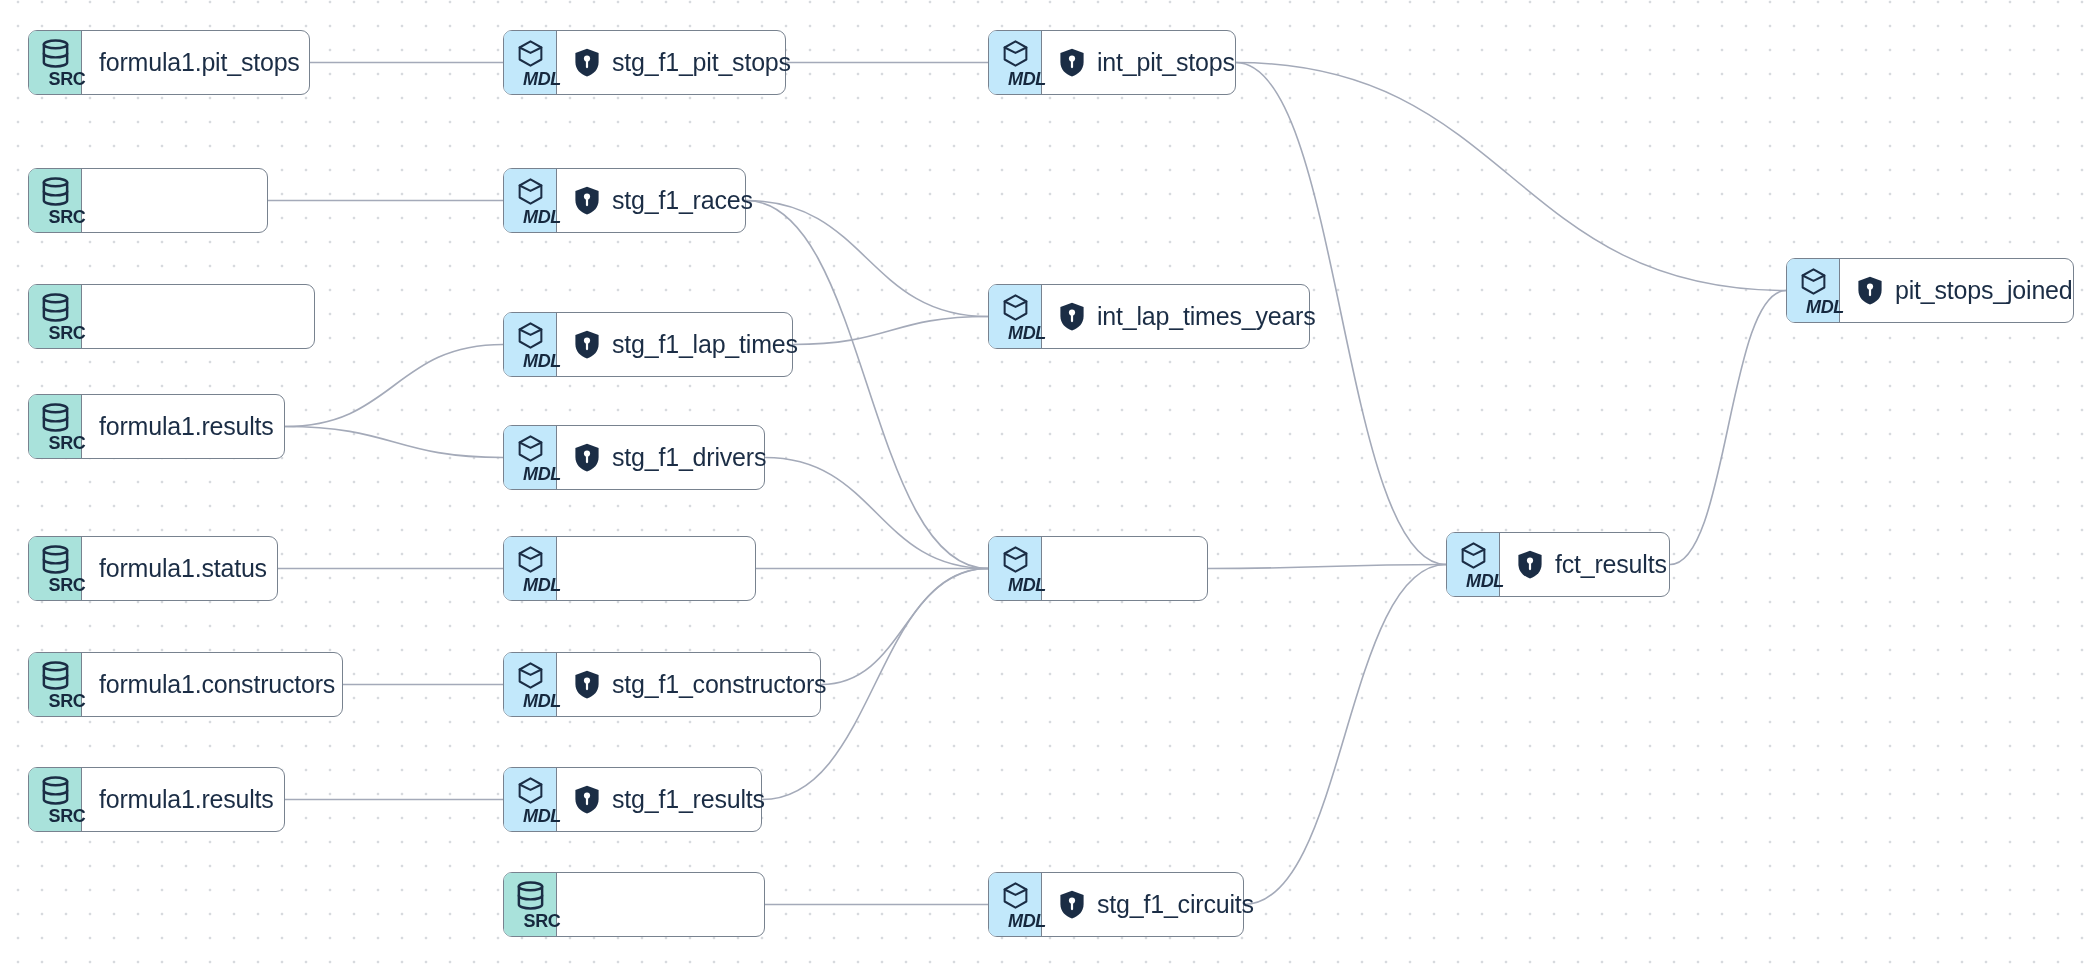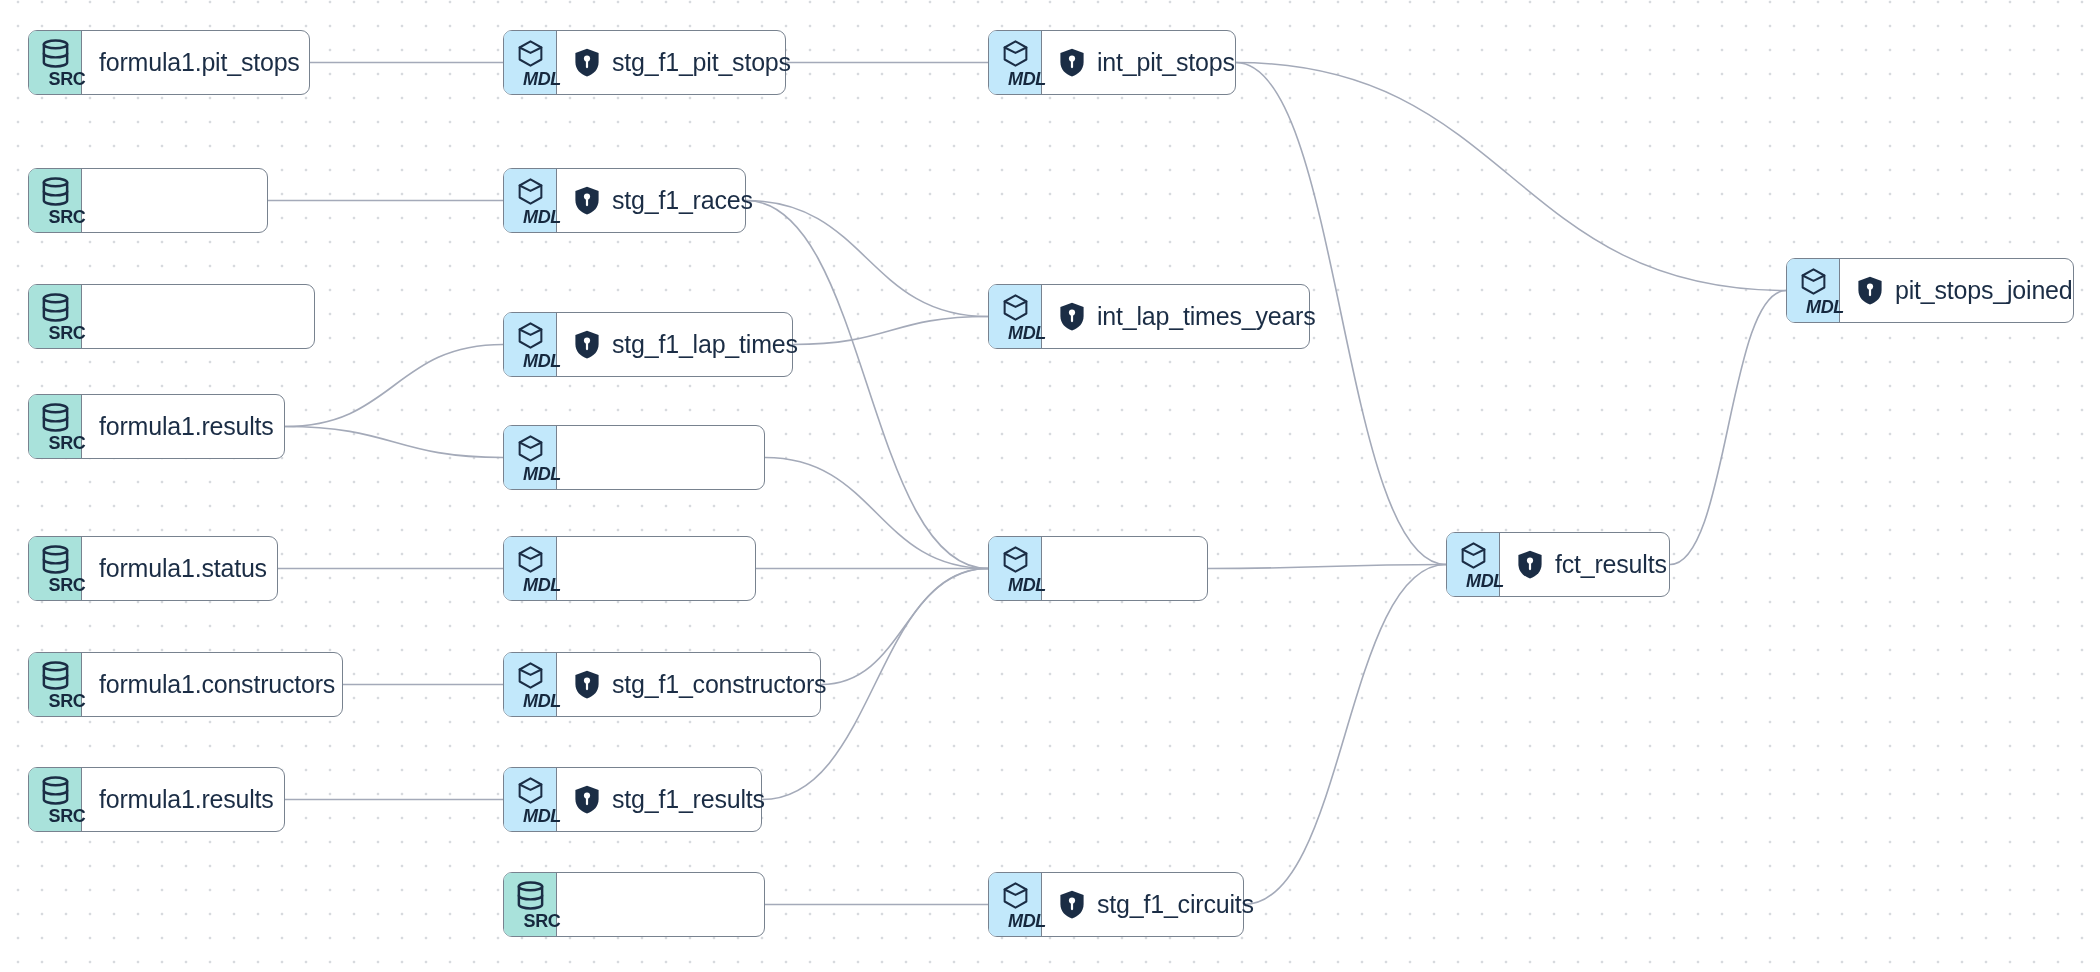--- a/index.html
+++ b/index.html
@@ -257,20 +257,30 @@
     <div class="node model" style="left: 503px; top: 425px; width: 262px;">
     <div class="badge">
       <span class="badge-icon">
           <svg width="31" height="31" viewBox="0 0 32 32" fill="none" stroke="#1b2d45" stroke-width="2.1" stroke-linecap="round" stroke-linejoin="round">
             <polygon points="16,3.5 27.2,9.8 27.2,22.2 16,28.5 4.8,22.2 4.8,9.8"></polygon>
             <polyline points="4.8,9.8 16,15.4 27.2,9.8"></polyline>
           </svg>
         </span>
       <span class="badge-label">MDL</span>
     </div>
+    <div class="body">
+      <span class="shield">
+          <svg width="26" height="29" viewBox="0 0 26 29">
+            <path fill="#1b2d45" d="M13 0.8 L24.6 4.9 V14 C24.6 21.4 19.7 26.3 13 28.4 C6.3 26.3 1.4 21.4 1.4 14 V4.9 Z"></path>
+            <circle cx="13" cy="10.6" r="3.1" fill="#ffffff"></circle>
+            <rect x="11.9" y="12.6" width="2.2" height="7.6" rx="1.1" fill="#ffffff"></rect>
+          </svg>
+        </span>
+      <span class="label">stg_f1_drivers</span>
+    </div>
   </div>
     <div class="node model" style="left: 503px; top: 536px; width: 253px;">
     <div class="badge">
       <span class="badge-icon">
           <svg width="31" height="31" viewBox="0 0 32 32" fill="none" stroke="#1b2d45" stroke-width="2.1" stroke-linecap="round" stroke-linejoin="round">
             <polygon points="16,3.5 27.2,9.8 27.2,22.2 16,28.5 4.8,22.2 4.8,9.8"></polygon>
             <polyline points="4.8,9.8 16,15.4 27.2,9.8"></polyline>
           </svg>
         </span>
       <span class="badge-label">MDL</span>

